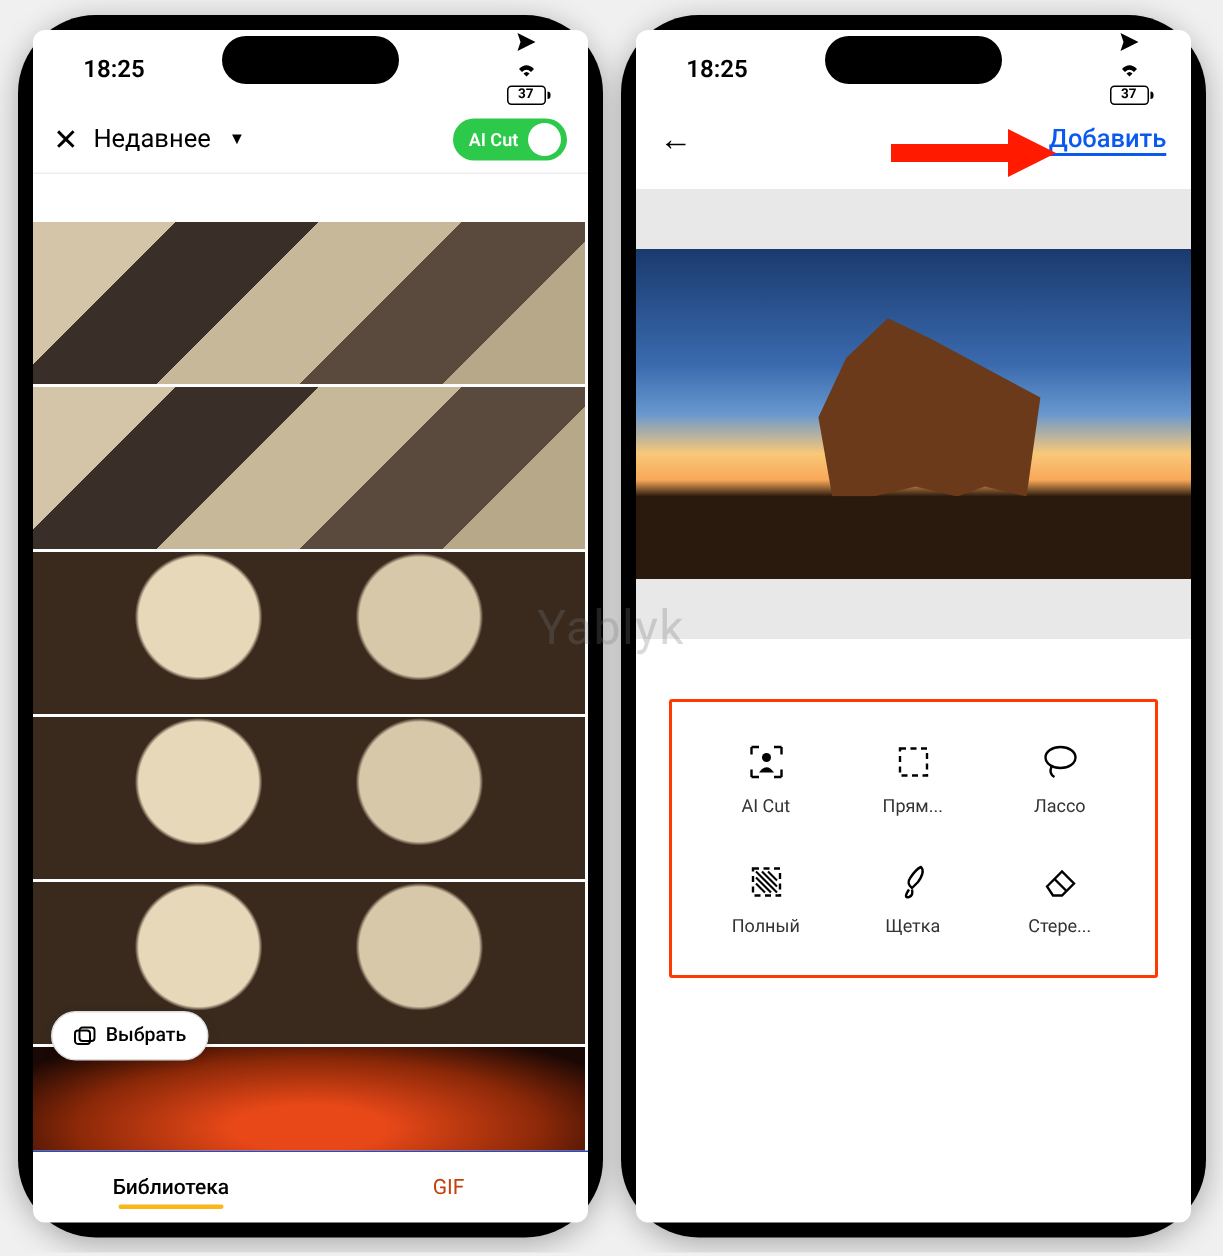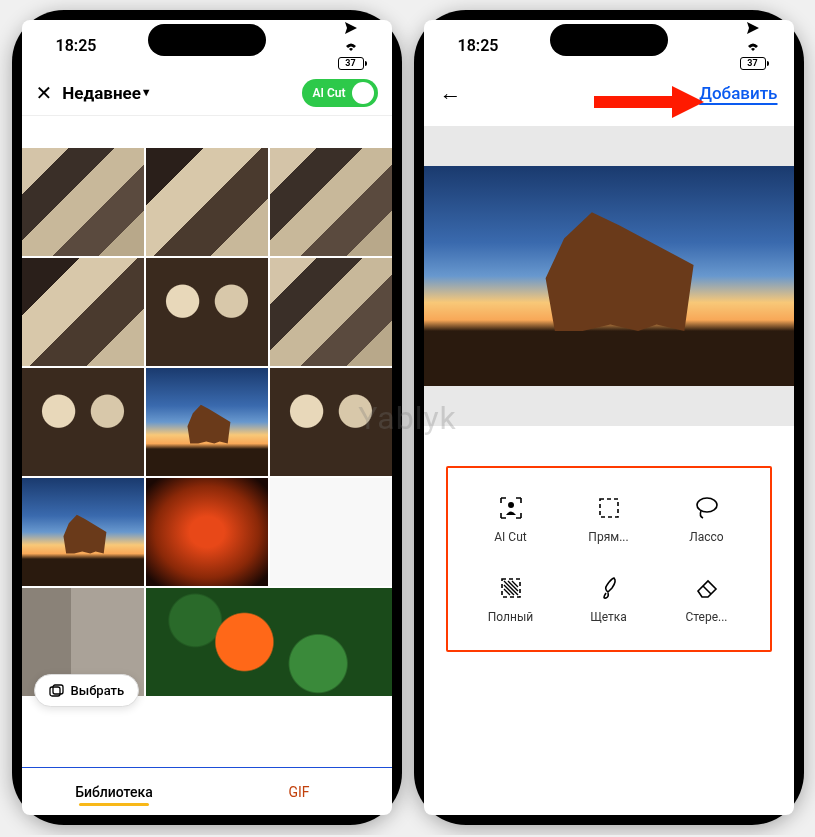--- a/index.html
+++ b/index.html
@@ -72,39 +72,39 @@
   
   .topbar {
     height: 46px;
     display: flex;
     align-items: center;
     padding: 0 14px;
     gap: 10px;
     border-bottom: 1px solid #eee;
   }
   .close-x { font-size: 20px; font-weight: 300; cursor: pointer; }
-  .album-title { font-size: 17px; font-weight: 700; display: flex; align-items: center; gap: 0; }
+  .album-title { font-size: 17px; font-weight: 400; display: flex; align-items: center; gap: 12px; }
   .album-title .chev { font-size: 11px; }
   .spacer { flex: 1; }
   .ai-toggle {
     background: #2dc94a;
     border-radius: 16px;
     padding: 3px 4px 3px 10px;
     display: flex; align-items: center; gap: 6px;
     color: #fff; font-size: 12px; font-weight: 600;
     cursor: pointer;
   }
   .ai-toggle .knob {
     width: 22px; height: 22px; background: #fff; border-radius: 50%;
   }
 
   .grid {
     flex: 1;
     display: grid;
-    grid-template-columns: repeat(3, 1fr);
+    grid-template-columns: repeat(1, 1fr);
     grid-auto-rows: 108px;
     gap: 2px;
     overflow: hidden;
     position: relative;
     margin-top: 32px;
   }
   .thumb {
     background: #888;
     position: relative;
     overflow: hidden;

